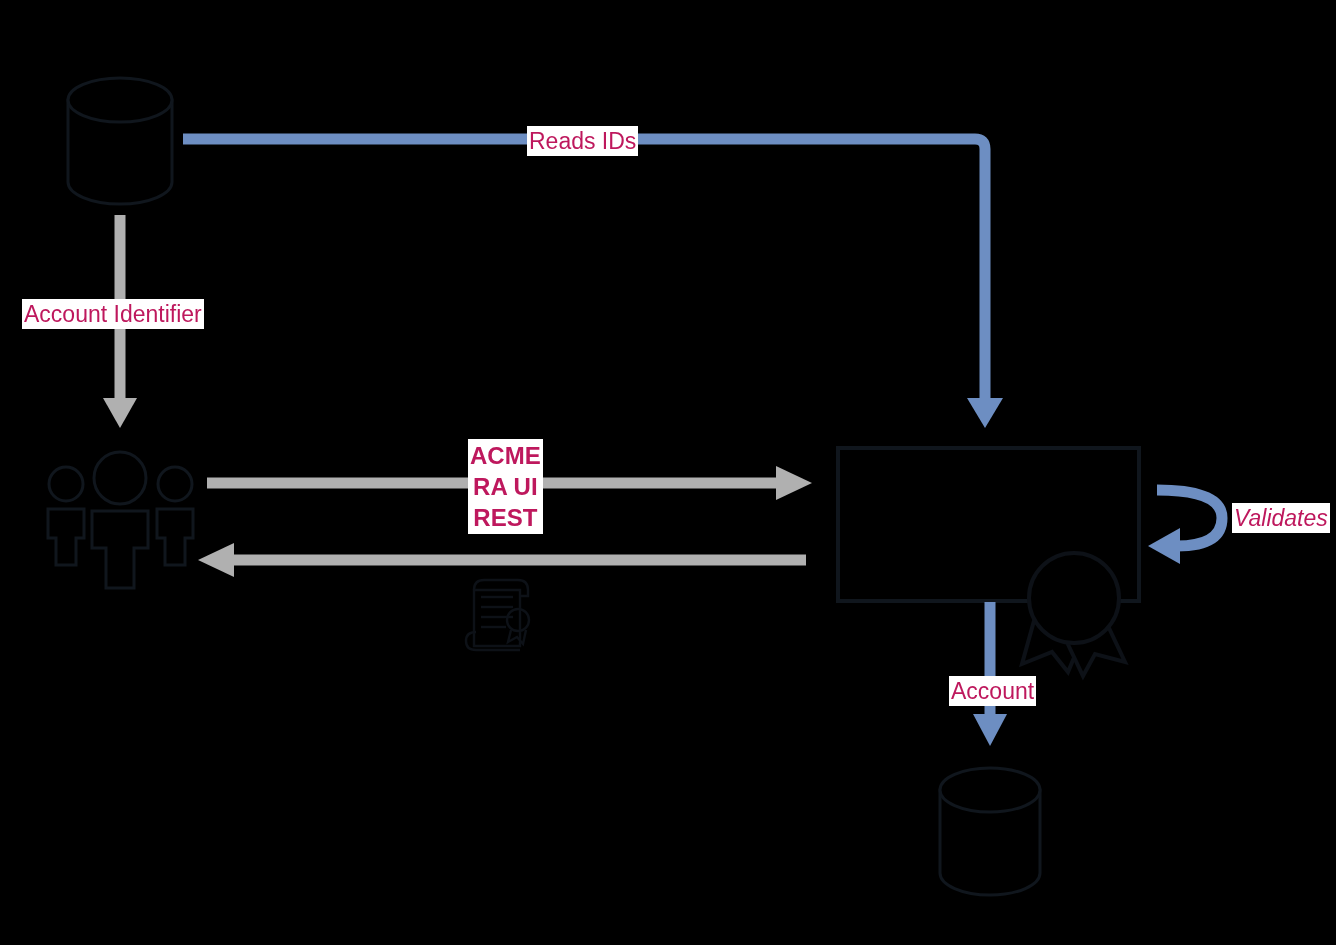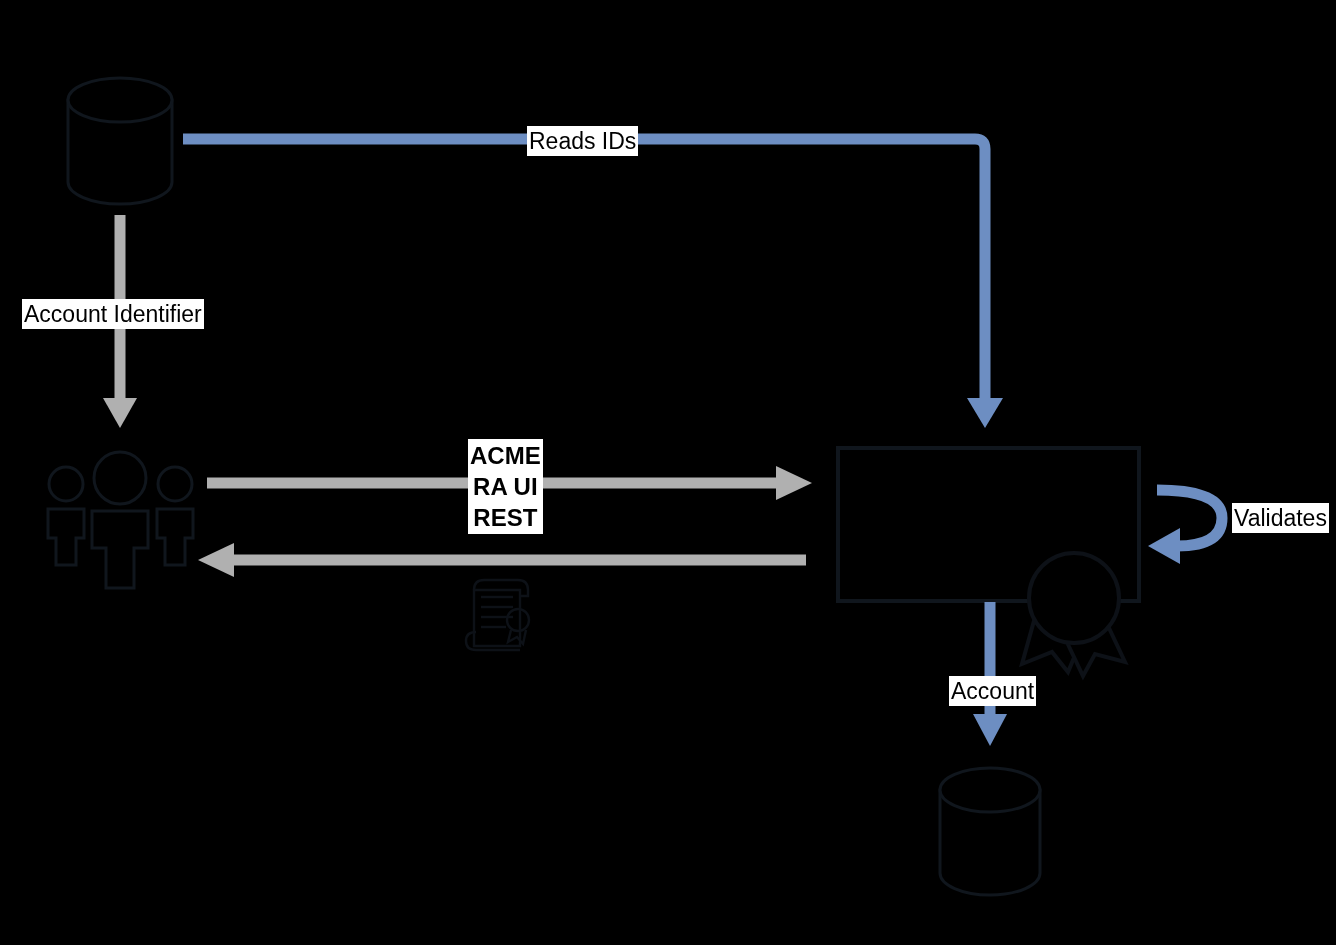--- a/index.html
+++ b/index.html
@@ -19,39 +19,39 @@
     position: absolute;
     left: 0;
     top: 0;
     width: 1336px;
     height: 945px;
     overflow: visible;
   }
   .label {
     position: absolute;
     background: #ffffff;
-    color: #000000;
+    color: #be185d;
     font-family: "Liberation Sans", sans-serif;
     font-size: 23px;
     line-height: 28px;
     white-space: pre;
     padding: 1px 2px;
     letter-spacing: 0px;
   }
   .label.bold {
     font-weight: bold;
     font-size: 24px;
     line-height: 31px;
     text-align: center;
   }
   .lbl-reads  { left: 527px;  top: 126px; }
   .lbl-acct   { left: 22px;   top: 299px; }
   .lbl-proto  { left: 468px;  top: 439px; }
   .lbl-stores { left: 949px;  top: 676px; }
-  .lbl-valid  { left: 1232px; top: 503px; }
+  .lbl-valid  { left: 1232px; top: 503px; font-style: italic; }
 </style>
 </head>
 <body>
 
 <div id="canvas">
 
   <svg class="layer" viewBox="0 0 1336 945">
     <defs>
 
       <marker id="gray-head-r" markerWidth="14" markerHeight="14" refX="1" refY="7" orient="auto" markerUnits="userSpaceOnUse">

